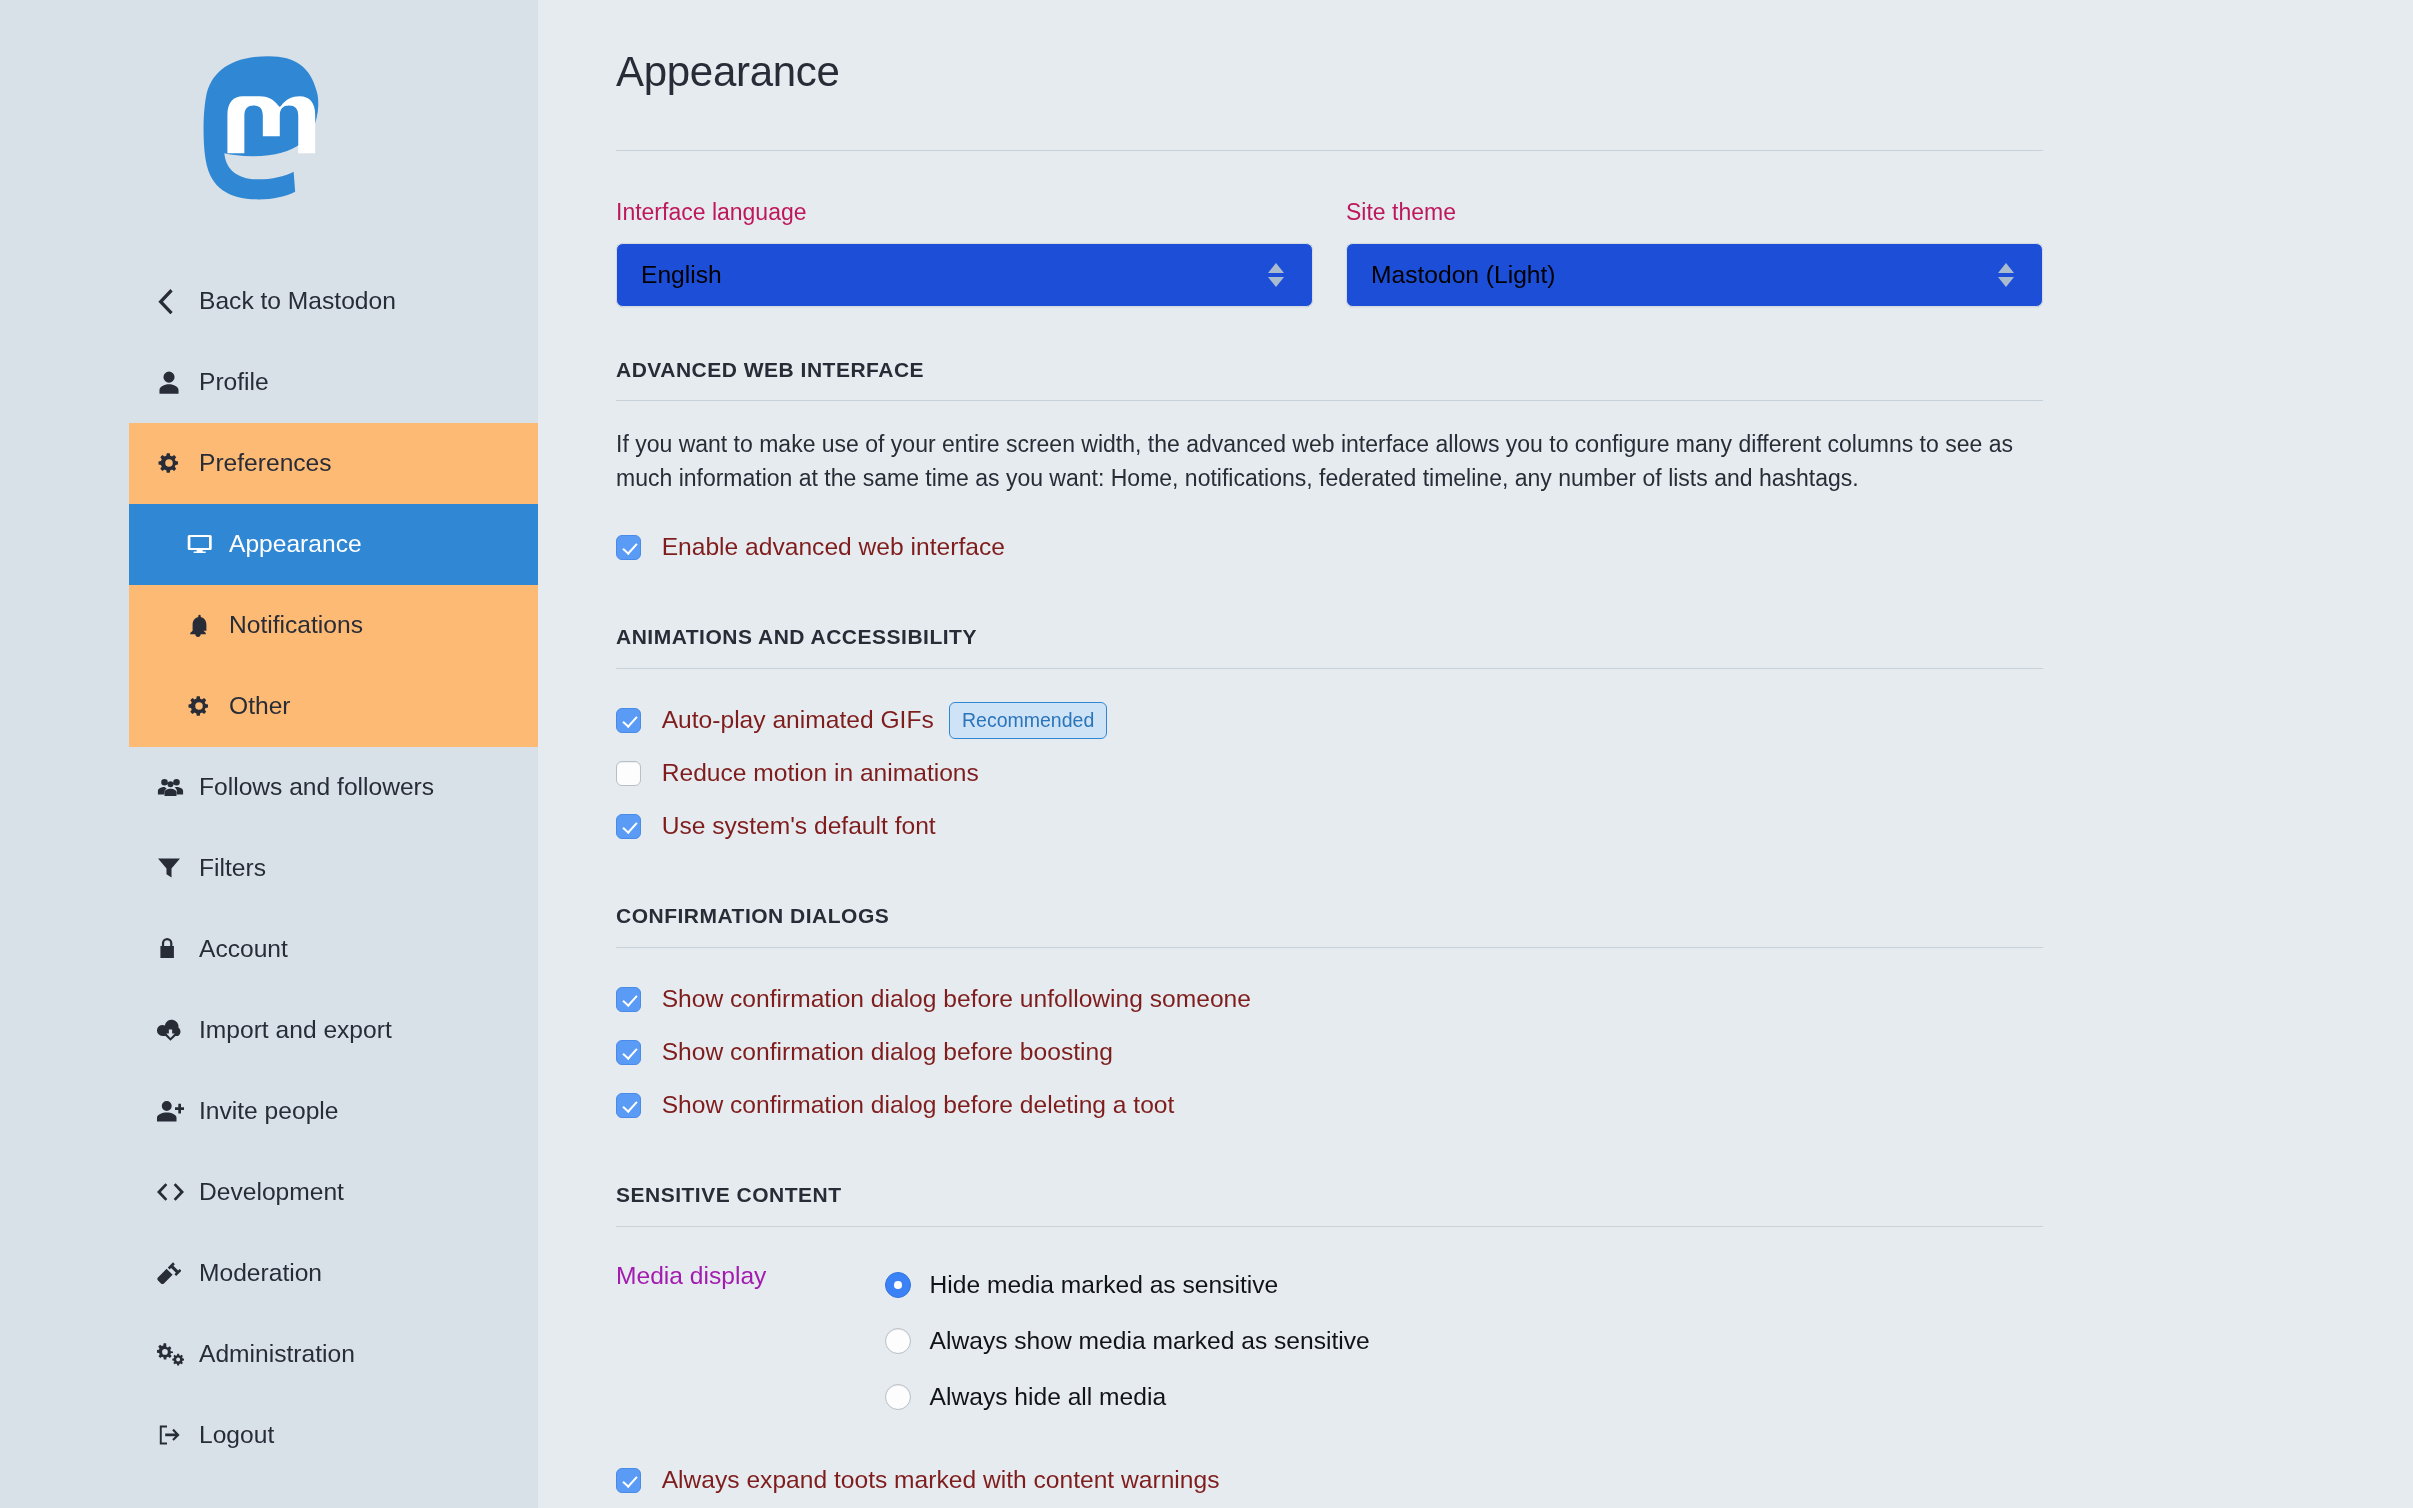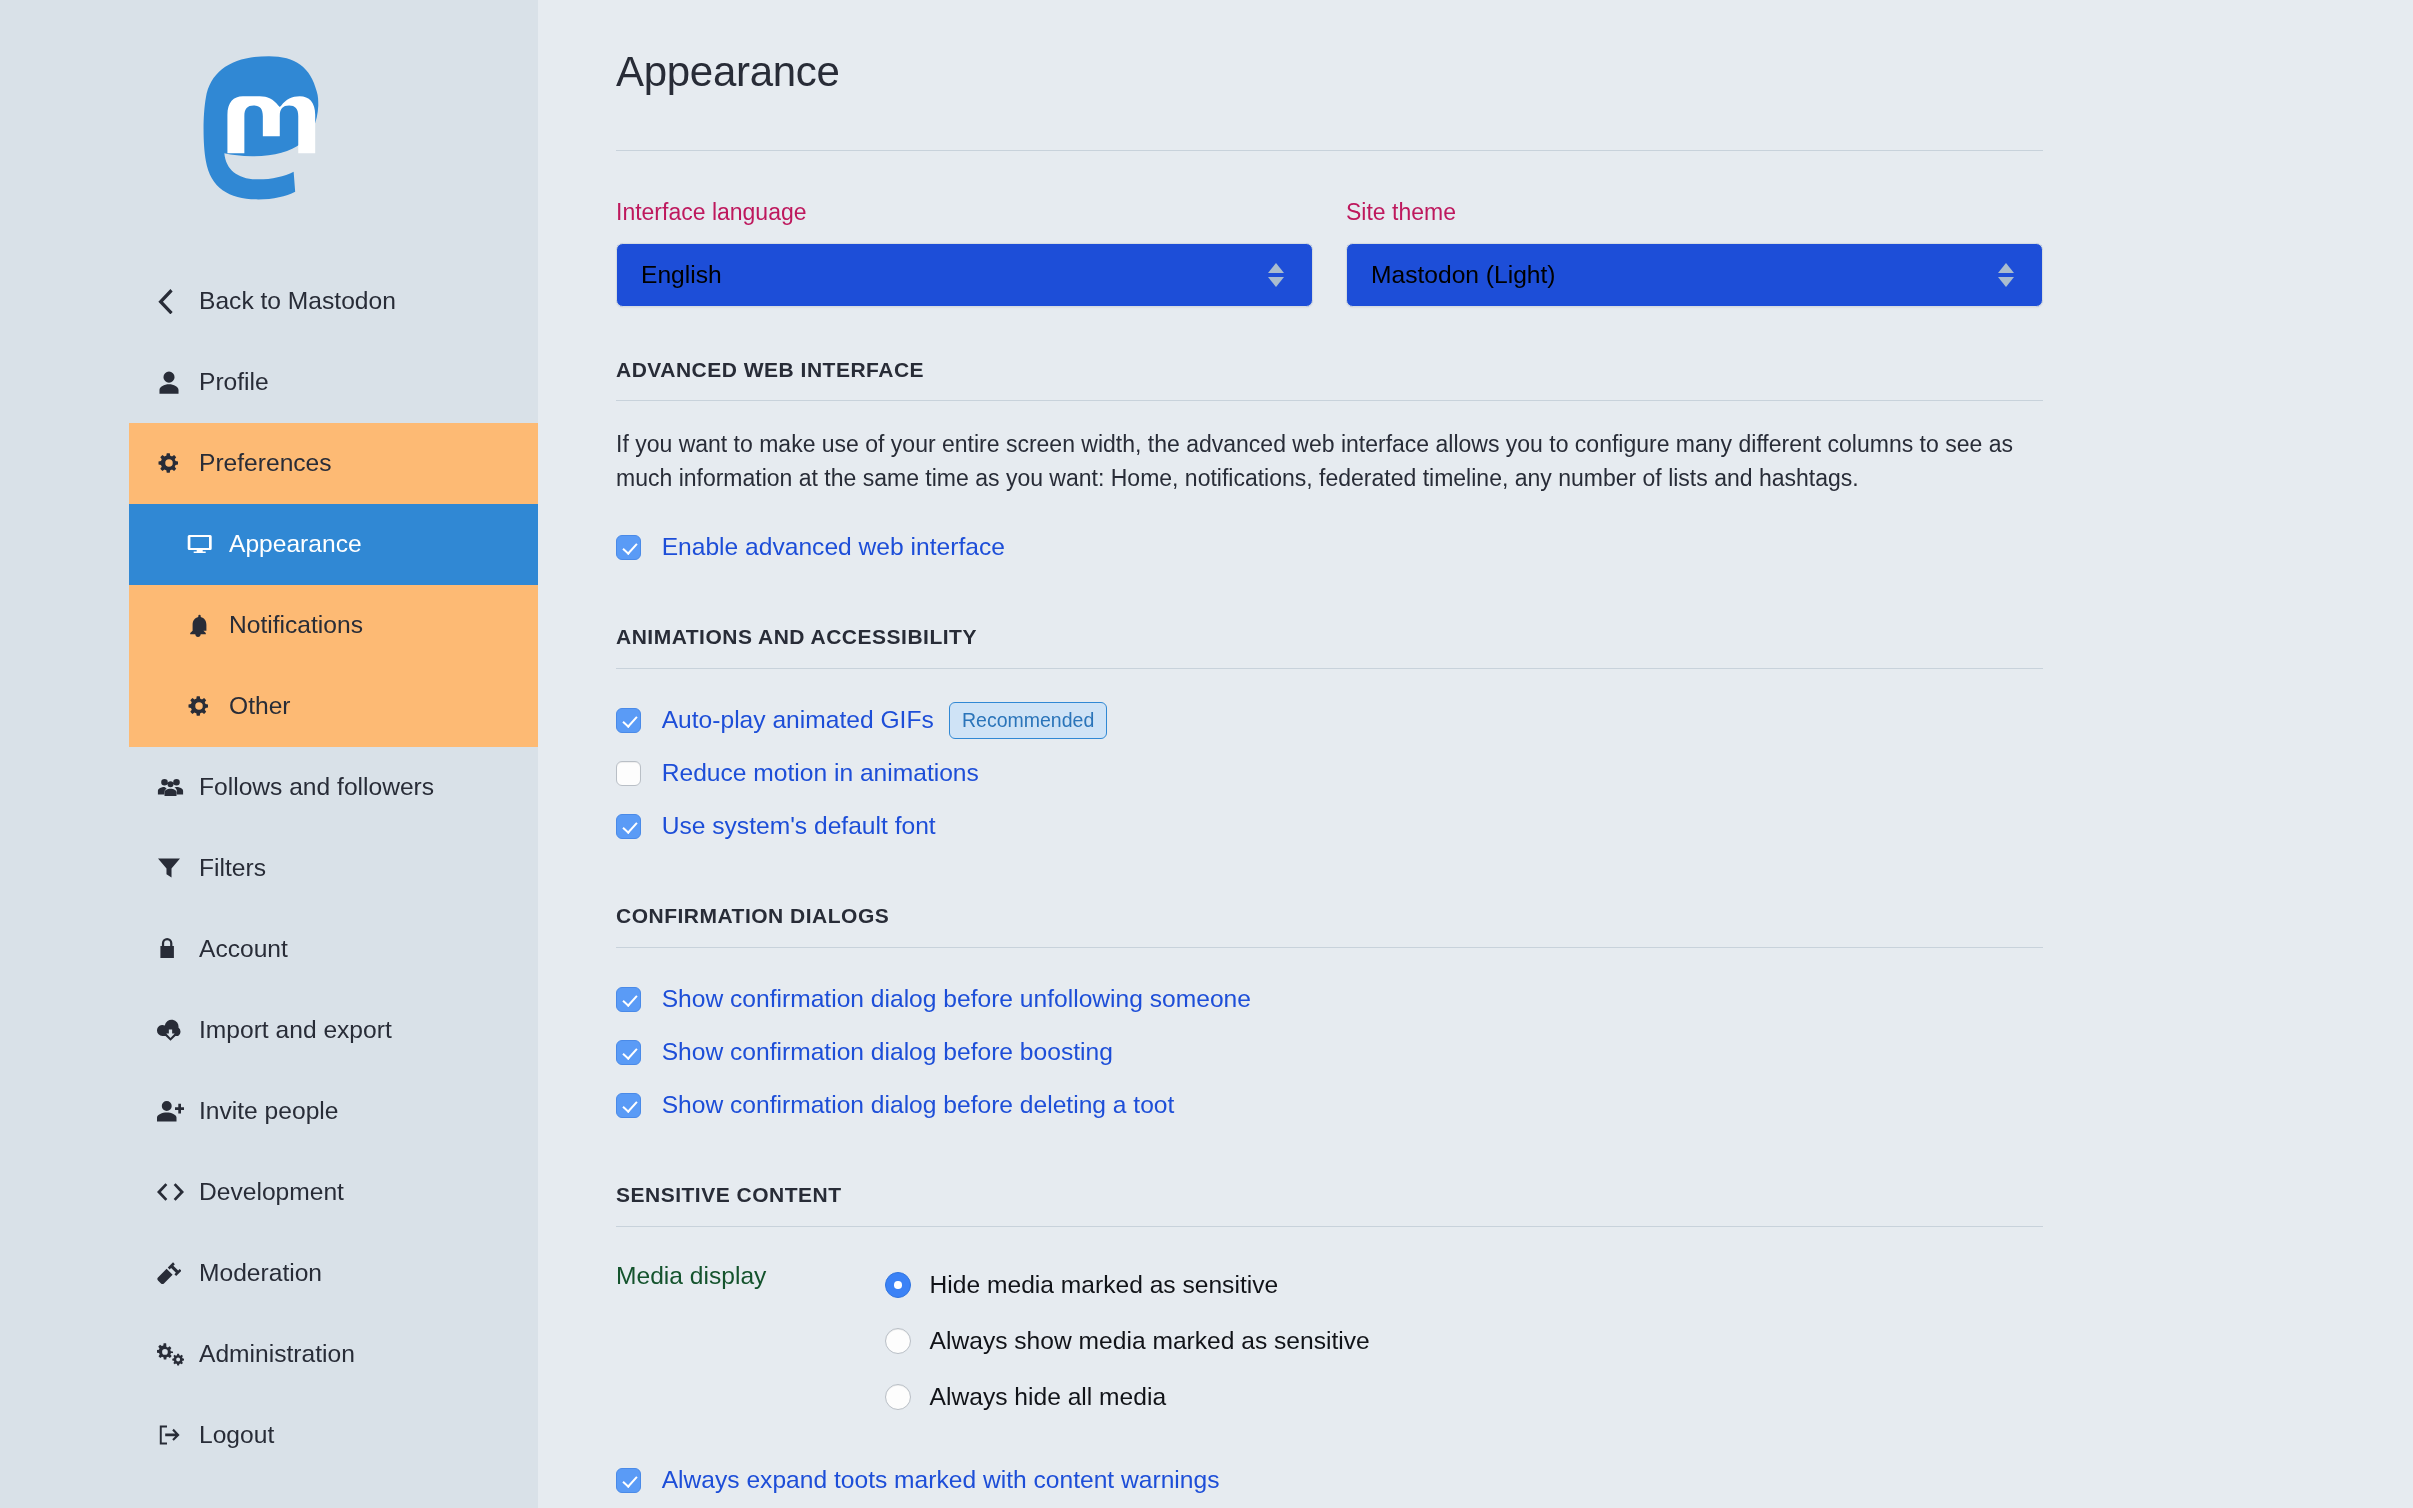--- a/index.html
+++ b/index.html
@@ -217,21 +217,21 @@
     transform: rotate(42deg);
   }
   .cb.off {
     background: #fdfdfd;
     border: 0.8px solid #b9bfc6;
     box-shadow: 0 0.8px 0.8px rgba(0,0,0,0.08) inset;
   }
 
   .check-label {
     font-size: 24.6px;
-    color: #1d4ed8;
+    color: #7f1d1d;
     line-height: 1;
   }
 
   .badge {
     display: inline-flex;
     align-items: center;
     height: 37px;
     padding: 0 12px;
     margin-left: 15.3px;
     border: 0.8px solid #3088d4;
@@ -242,21 +242,21 @@
     box-sizing: border-box;
   }
 
   
   .radio-block {
     display: flex;
     margin-top: 30.5px;
   }
   .radio-legend {
     font-size: 24.6px;
-    color: #14532d;
+    color: #a21caf;
     width: 269px;
     flex: none;
     padding-top: 5.1px;
   }
   .radio-row {
     display: flex;
     align-items: center;
     height: 56px;
   }
   .rb {

